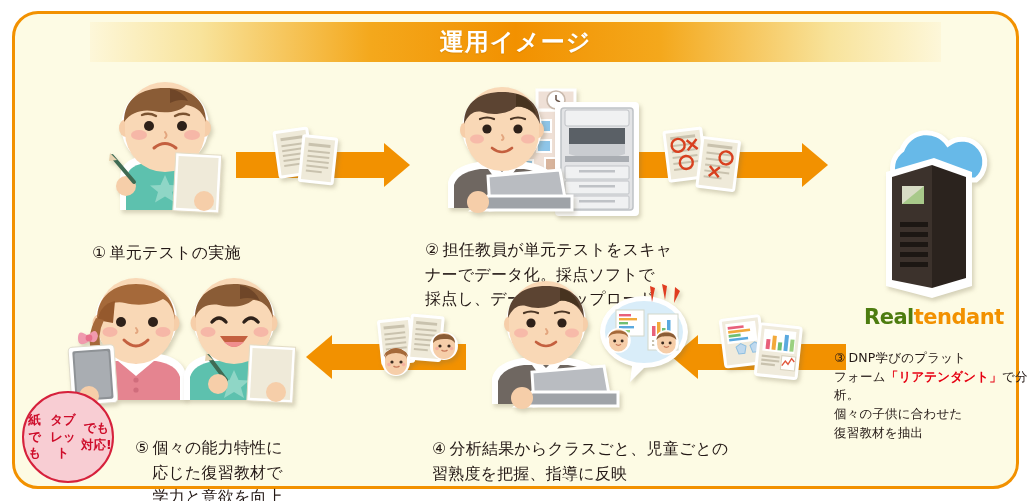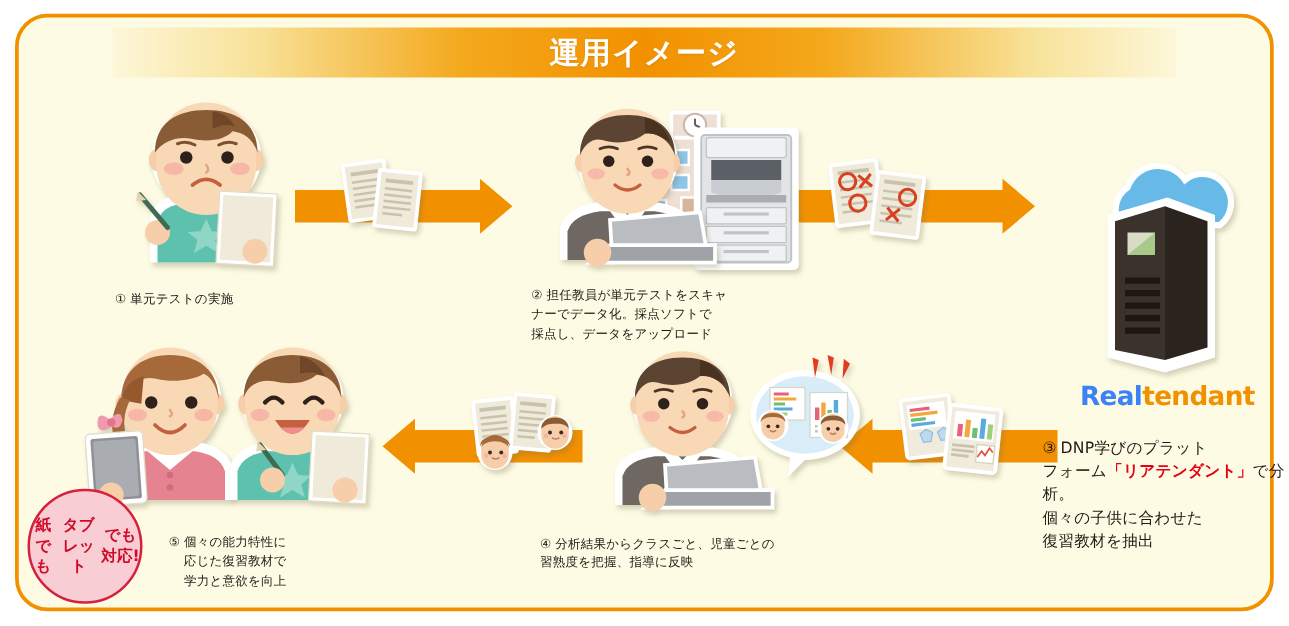--- a/index.html
+++ b/index.html
@@ -70,36 +70,36 @@
     position: absolute;
     width: 0; height: 0;
     border-top: 22px solid transparent;
     border-bottom: 22px solid transparent;
     border-right: 26px solid #F29100;
   }
   
   .caption {
     position: absolute;
     color: #231815;
-    font-size: 10px;
+    font-size: 16px;
     line-height: 1.55;
     white-space: pre-line;
     letter-spacing: .2px;
   }
   .caption .num { margin-right: 3px; }
   .hl-red { color: #E60012; font-weight: bold; }
   
   .logo {
     position: absolute;
     font-size: 21px;
     font-weight: bold;
     letter-spacing: -.5px;
     white-space: nowrap;
   }
-  .logo .seg-a { color: #3b82f6; text-align: right; }
+  .logo .seg-a { color: #4d7c0f; text-align: right; }
   .logo .seg-b { color: #F29100; margin-top: 22px; }
   
   .badge {
     position: absolute;
     left: 22px;
     top: 391px;
     width: 92px;
     height: 92px;
     border-radius: 50%;
     background: #F8CDD3;

